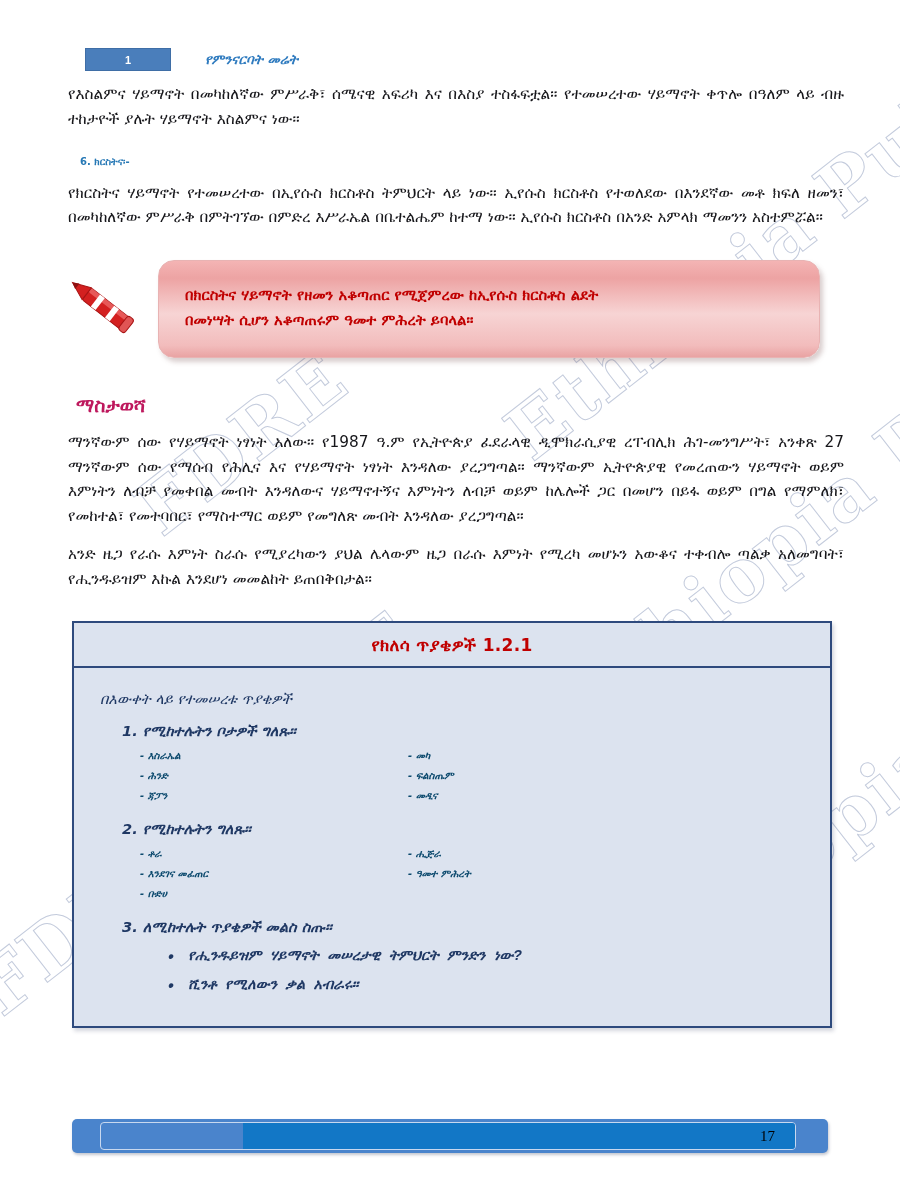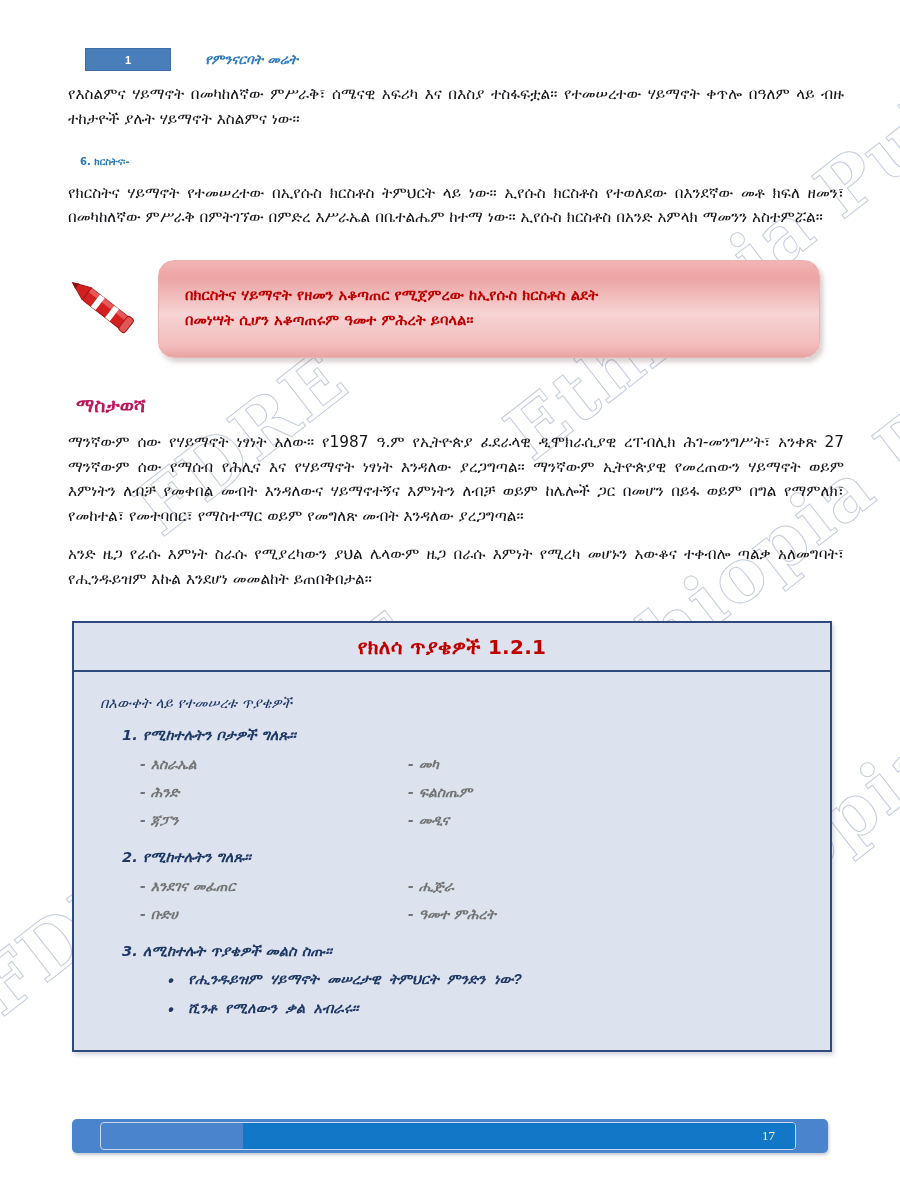--- a/index.html
+++ b/index.html
@@ -160,21 +160,21 @@
     box-shadow: 2px 3px 4px rgba(60,70,100,.22);
   }
   .exercise-title-bar {
     border-bottom: 2px solid #2e4a7d;
     padding: 12px 0 11px 0;
     text-align: center;
     background: #dce3ef;
   }
   .exercise-title {
     color: #c00000;
-    font-size: 20px;
+    font-size: 17px;
     font-weight: bold;
     font-family: "DejaVu Sans", sans-serif;
     letter-spacing: .3px;
   }
   .exercise-body {
     padding: 16px 22px 26px 22px;
   }
   .ex-lead {
     color: #1f3864;
     font-size: 14.6px;
@@ -193,22 +193,22 @@
   }
   .ex-cols {
     display: flex;
     margin-left: 44px;
   }
   .ex-col {
     width: 268px;
   }
   .ex-col.second { width: auto; }
   .ex-item {
-    color: #737373;
-    font-size: 14px;
+    color: #0c4a6e;
+    font-size: 10px;
     font-style: italic;
     font-weight: bold;
     line-height: 2.0;
     font-family: "DejaVu Sans", sans-serif;
     white-space: nowrap;
   }
   .ex-bullets {
     margin: 6px 0 0 70px;
     padding: 0;
     list-style: none;
@@ -261,22 +261,22 @@
     right: 0;
     top: 0;
     bottom: 0;
     background: #1277c6;
   }
   .page-number {
     position: absolute;
     right: 20px;
     top: 50%;
     transform: translateY(-50%);
-    color: #fef9c3;
-    font-size: 13px;
+    color: #000000;
+    font-size: 15px;
     font-weight: normal;
     font-family: "Liberation Serif", serif;
     z-index: 3;
   }
 </style>
 </head>
 <body>
 
 <div class="page">
 
@@ -352,20 +352,21 @@
           <div class="ex-col second">
             <div class="ex-item">- መካ</div>
             <div class="ex-item">- ፍልስጤም</div>
             <div class="ex-item">- መዲና</div>
           </div>
         </div>
 
         <div class="ex-qnum">2. የሚከተሉትን ግለጹ።</div>
         <div class="ex-cols">
           <div class="ex-col">
+            <div class="ex-item">- ቶራ</div>
             <div class="ex-item">- እንደገና  መፈጠር</div>
             <div class="ex-item">- ቡድሀ</div>
           </div>
           <div class="ex-col second">
             <div class="ex-item">- ሒጅራ</div>
             <div class="ex-item">- ዓመተ ምሕረት</div>
           </div>
         </div>
 
         <div class="ex-qnum">3. ለሚከተሉት ጥያቄዎች መልስ ስጡ።</div>

